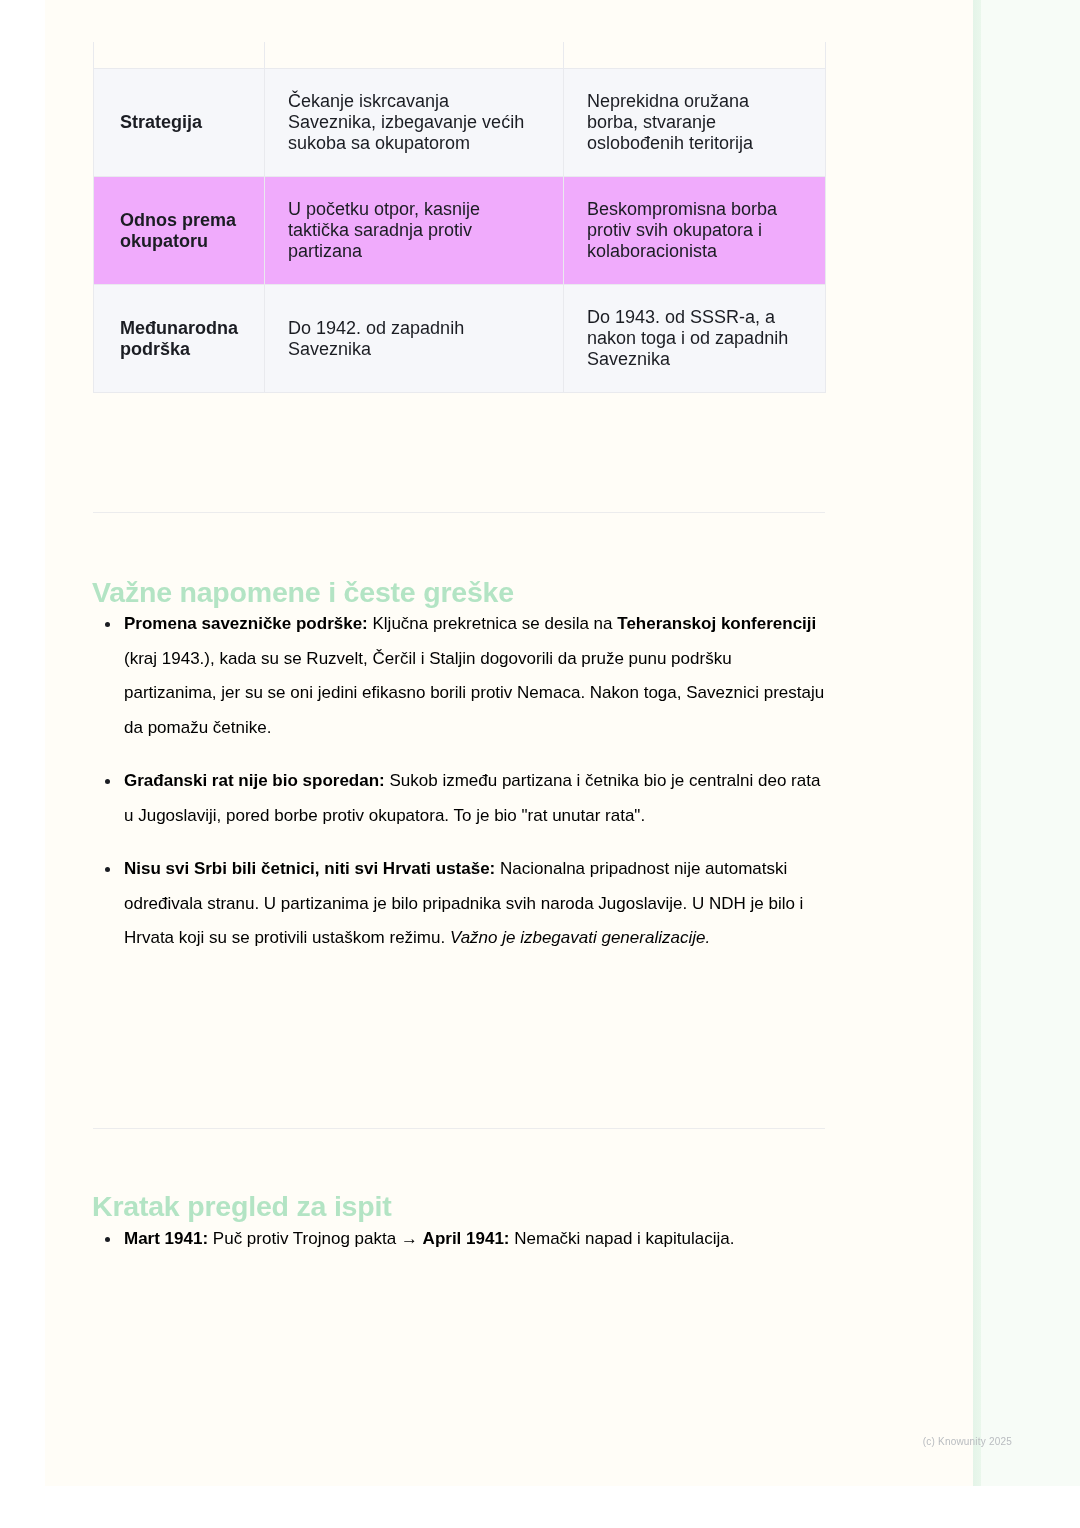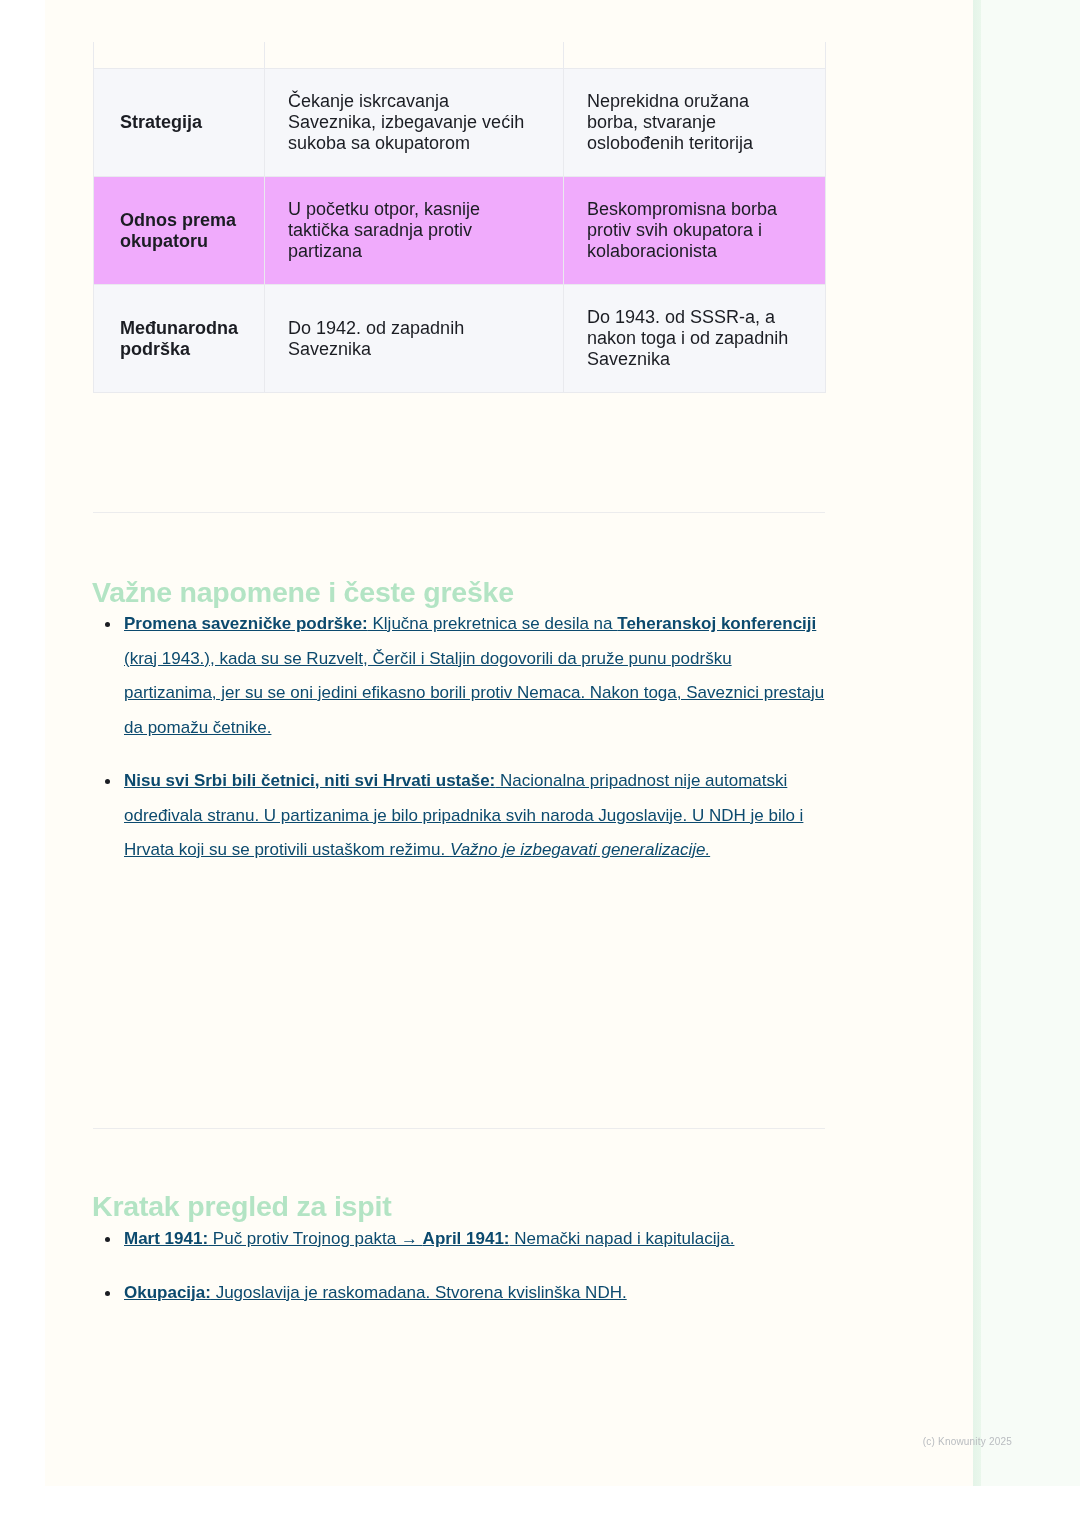--- a/index.html
+++ b/index.html
@@ -115,22 +115,21 @@
     margin: 0;
     padding: 0;
     list-style: none;
   }
   ul.notes > li {
     position: relative;
     padding-left: 31px;
     margin-bottom: 19px;
     font-size: 17px;
     line-height: 34.5px;
-    color: #0c4a6e;
-    text-decoration: underline;
+    color: #000000;
   }
   ul.notes > li:last-child { margin-bottom: 0; }
   ul.notes > li::before {
     content: "";
     position: absolute;
     left: 12px;
     top: 15px;
     width: 5px;
     height: 5px;
     border-radius: 50%;
@@ -214,30 +213,30 @@
 
 <div class="divider" style="top:512px"></div>
 
 <h2 class="section-title" style="top:552px">Važne napomene i česte greške</h2>
 
 <ul class="notes" style="top:607px">
   <li>
     <span class="b">Promena savezničke podrške:</span><span> Ključna prekretnica se desila na </span><span class="b">Teheranskoj konferenciji</span><span> (kraj 1943.), kada su se Ruzvelt, Čerčil i Staljin dogovorili da pruže punu podršku partizanima, jer su se oni jedini efikasno borili protiv Nemaca. Nakon toga, Saveznici prestaju da pomažu četnike.</span>
   </li>
   <li>
+    <span class="b">Građanski rat nije bio sporedan:</span><span> Sukob između partizana i četnika bio je centralni deo rata u Jugoslaviji, pored borbe protiv okupatora. To je bio "rat unutar rata".</span>
+  </li>
+  <li>
     <span class="b">Nisu svi Srbi bili četnici, niti svi Hrvati ustaše:</span><span> Nacionalna pripadnost nije automatski određivala stranu. U partizanima je bilo pripadnika svih naroda Jugoslavije. U NDH je bilo i Hrvata koji su se protivili ustaškom režimu. </span><span class="i">Važno je izbegavati generalizacije.</span>
   </li>
 </ul>
 
 <div class="divider" style="top:1128px"></div>
 
 <h2 class="section-title" style="top:1166px">Kratak pregled za ispit</h2>
 
 <ul class="notes" style="top:1222px">
   <li>
     <span class="b">Mart 1941:</span><span> Puč protiv Trojnog pakta → </span><span class="b">April 1941:</span><span> Nemački napad i kapitulacija.</span>
   </li>
-  <li>
-    <span class="b">Okupacija:</span><span> Jugoslavija je raskomadana. Stvorena kvislinška NDH.</span>
-  </li>
 </ul>
 
 <div class="watermark">(c) Knowunity 2025</div>
 
 </body></html>

